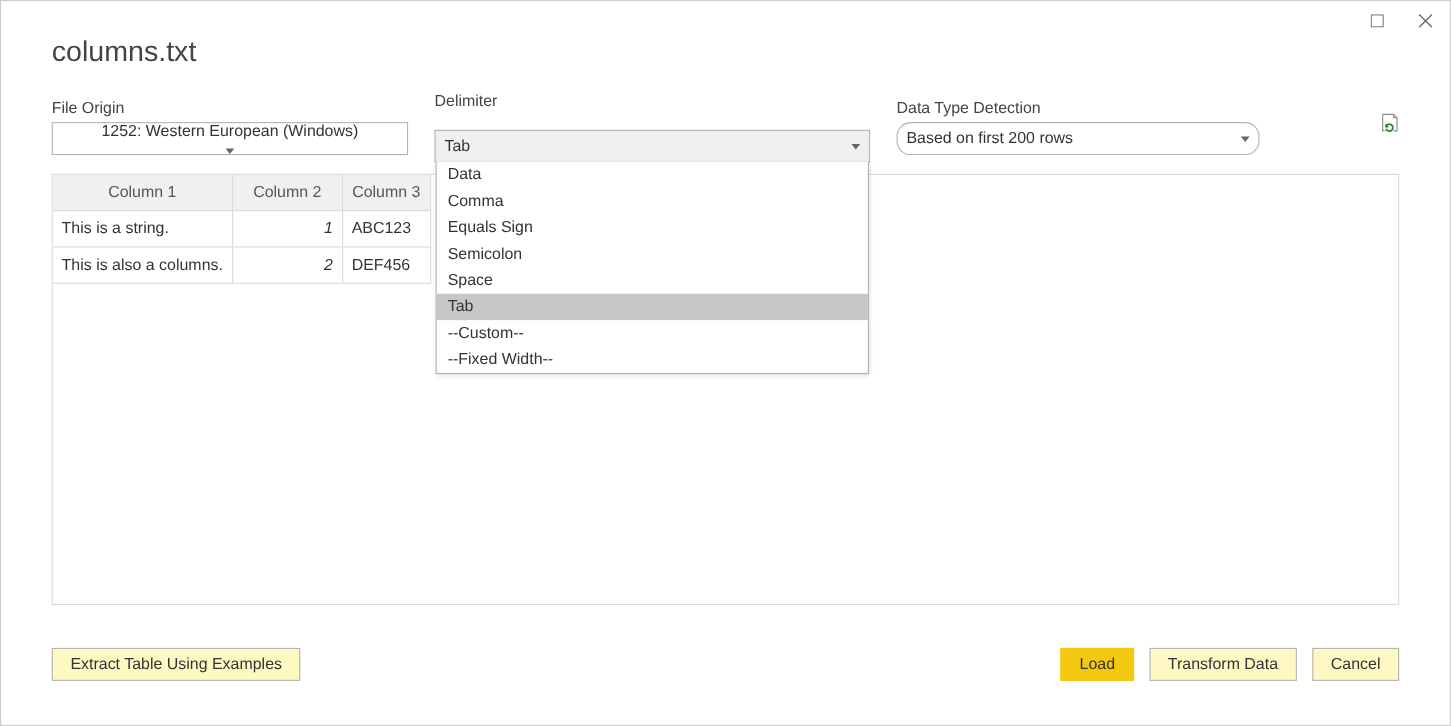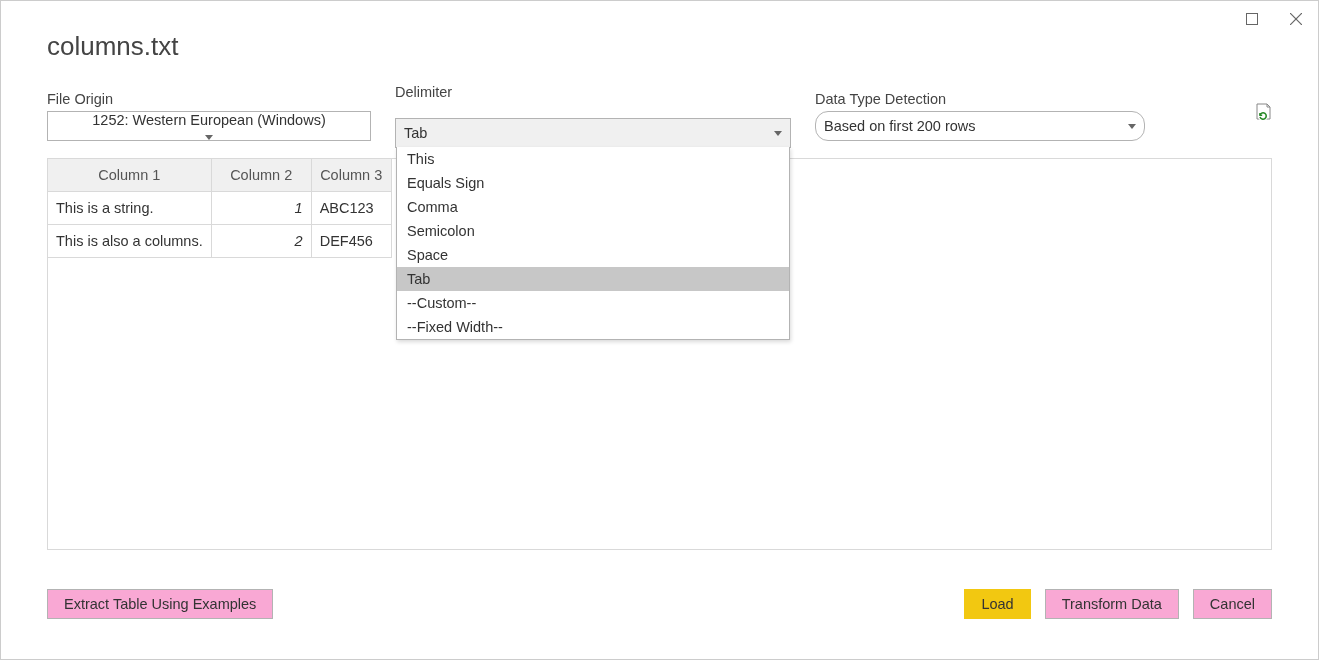--- a/index.html
+++ b/index.html
@@ -102,21 +102,21 @@
   .col3 { width:80px; }
 
   .footer {
     position:absolute;
     left:46px; right:46px; bottom:40px;
     display:flex;
     align-items:center;
   }
   .btn {
     border:1px solid #b3b3b3;
-    background:#f9a8d4;
+    background:#fef9c3;
     padding: 6px 16px;
     font-size:14.5px;
     cursor:pointer;
   }
   .btn.primary { background:#f2c811; border-color:#f2c811; }
   .footer-right { margin-left:auto; display:flex; gap:14px;align-items:flex-end; }
 </style>
 </head>
 <body>
 
@@ -145,23 +145,23 @@
         <span class="caret"></span>
       </div>
     </div>
 
     <div class="field">
       <div class="field-label">Delimiter</div>
       <div class="select f-delim open">
         <span>Tab</span>
         <span class="caret"></span>
         <div class="dropdown">
-          <div class="dropdown-item">This</div>
+          <div class="dropdown-item">Data</div>
+          <div class="dropdown-item">Comma</div>
           <div class="dropdown-item">Equals Sign</div>
-          <div class="dropdown-item">Comma</div>
           <div class="dropdown-item">Semicolon</div>
           <div class="dropdown-item">Space</div>
           <div class="dropdown-item selected">Tab</div>
           <div class="dropdown-item">--Custom--</div>
           <div class="dropdown-item">--Fixed Width--</div>
         </div>
       </div>
     </div>
 
     <div class="field">

